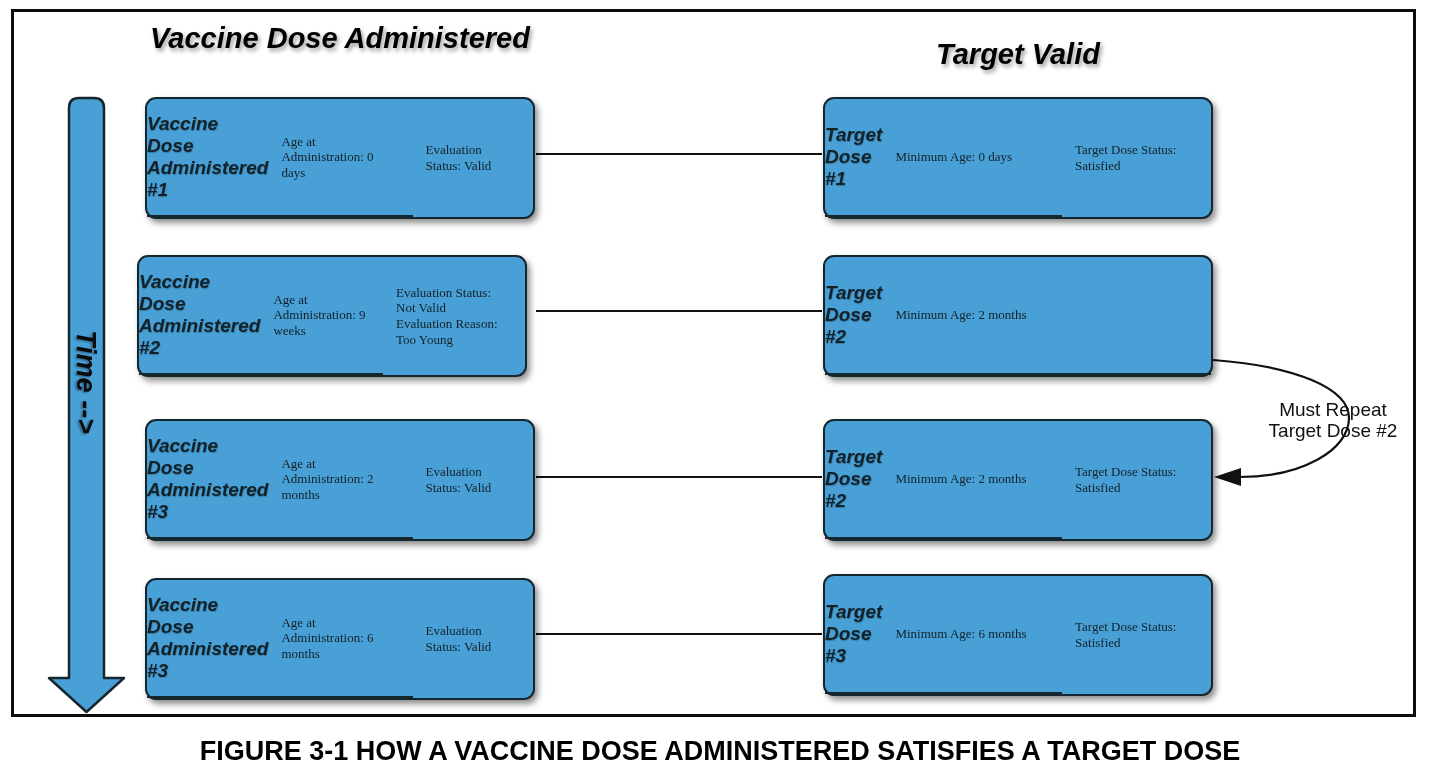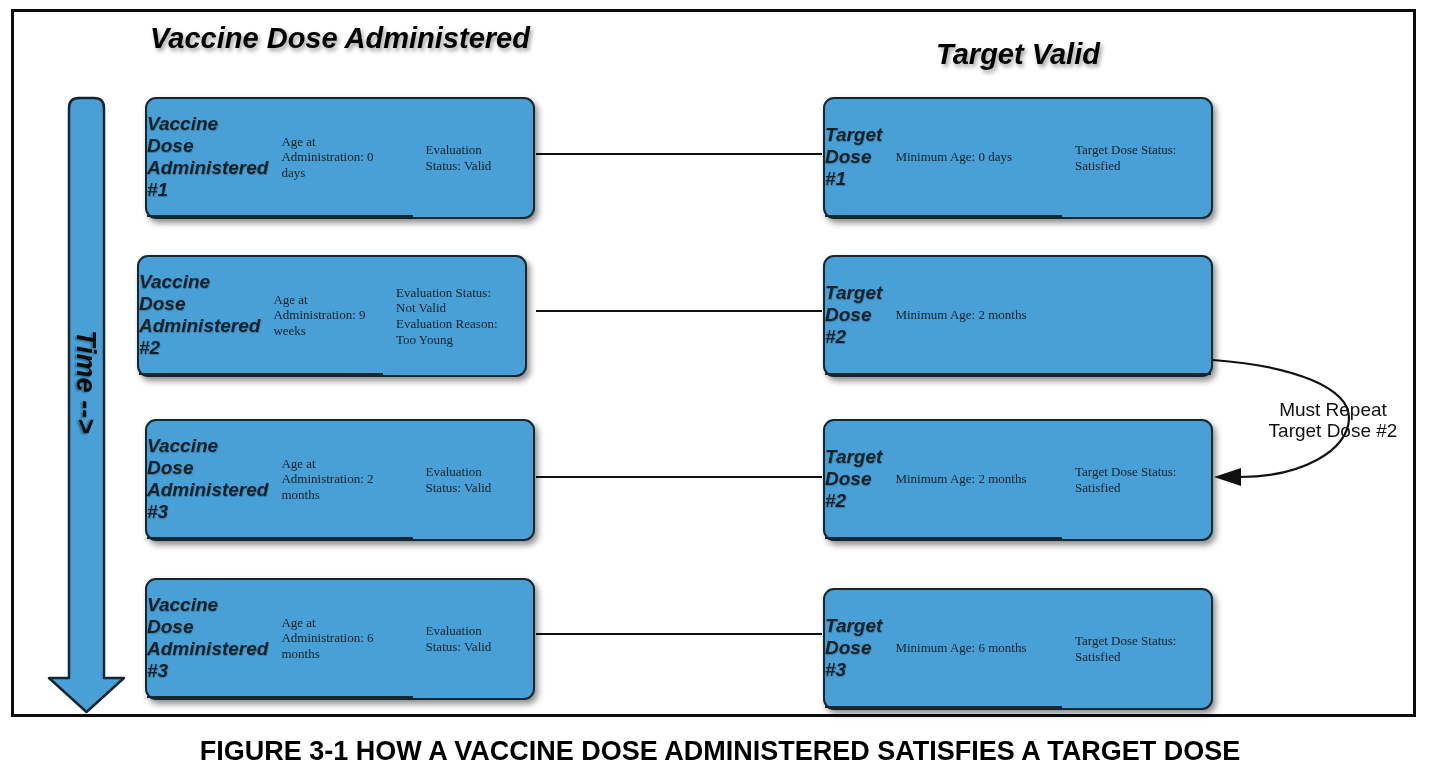--- a/index.html
+++ b/index.html
@@ -172,21 +172,21 @@
   <div class="hd">Target Dose #2</div>
   <div class="cell">Minimum Age: 2 months</div>
   <div class="cell last">Target Dose Status: Satisfied</div>
 </div>
 
 <div class="vbox" style="left:145px; top:578px">
   <div class="hd">Vaccine Dose Administered #3</div>
   <div class="cell">Age at Administration: 6 months</div>
   <div class="cell last">Evaluation Status: Valid</div>
 </div>
-<div class="vbox" style="left:823px; top:588px">
+<div class="vbox" style="left:823px; top:574px">
   <div class="hd">Target Dose #3</div>
   <div class="cell">Minimum Age: 6 months</div>
   <div class="cell last">Target Dose Status: Satisfied</div>
 </div>
 
 <div class="annotation">
   <div>Must Repeat</div>
   <div>Target Dose #2</div>
 </div>
 

